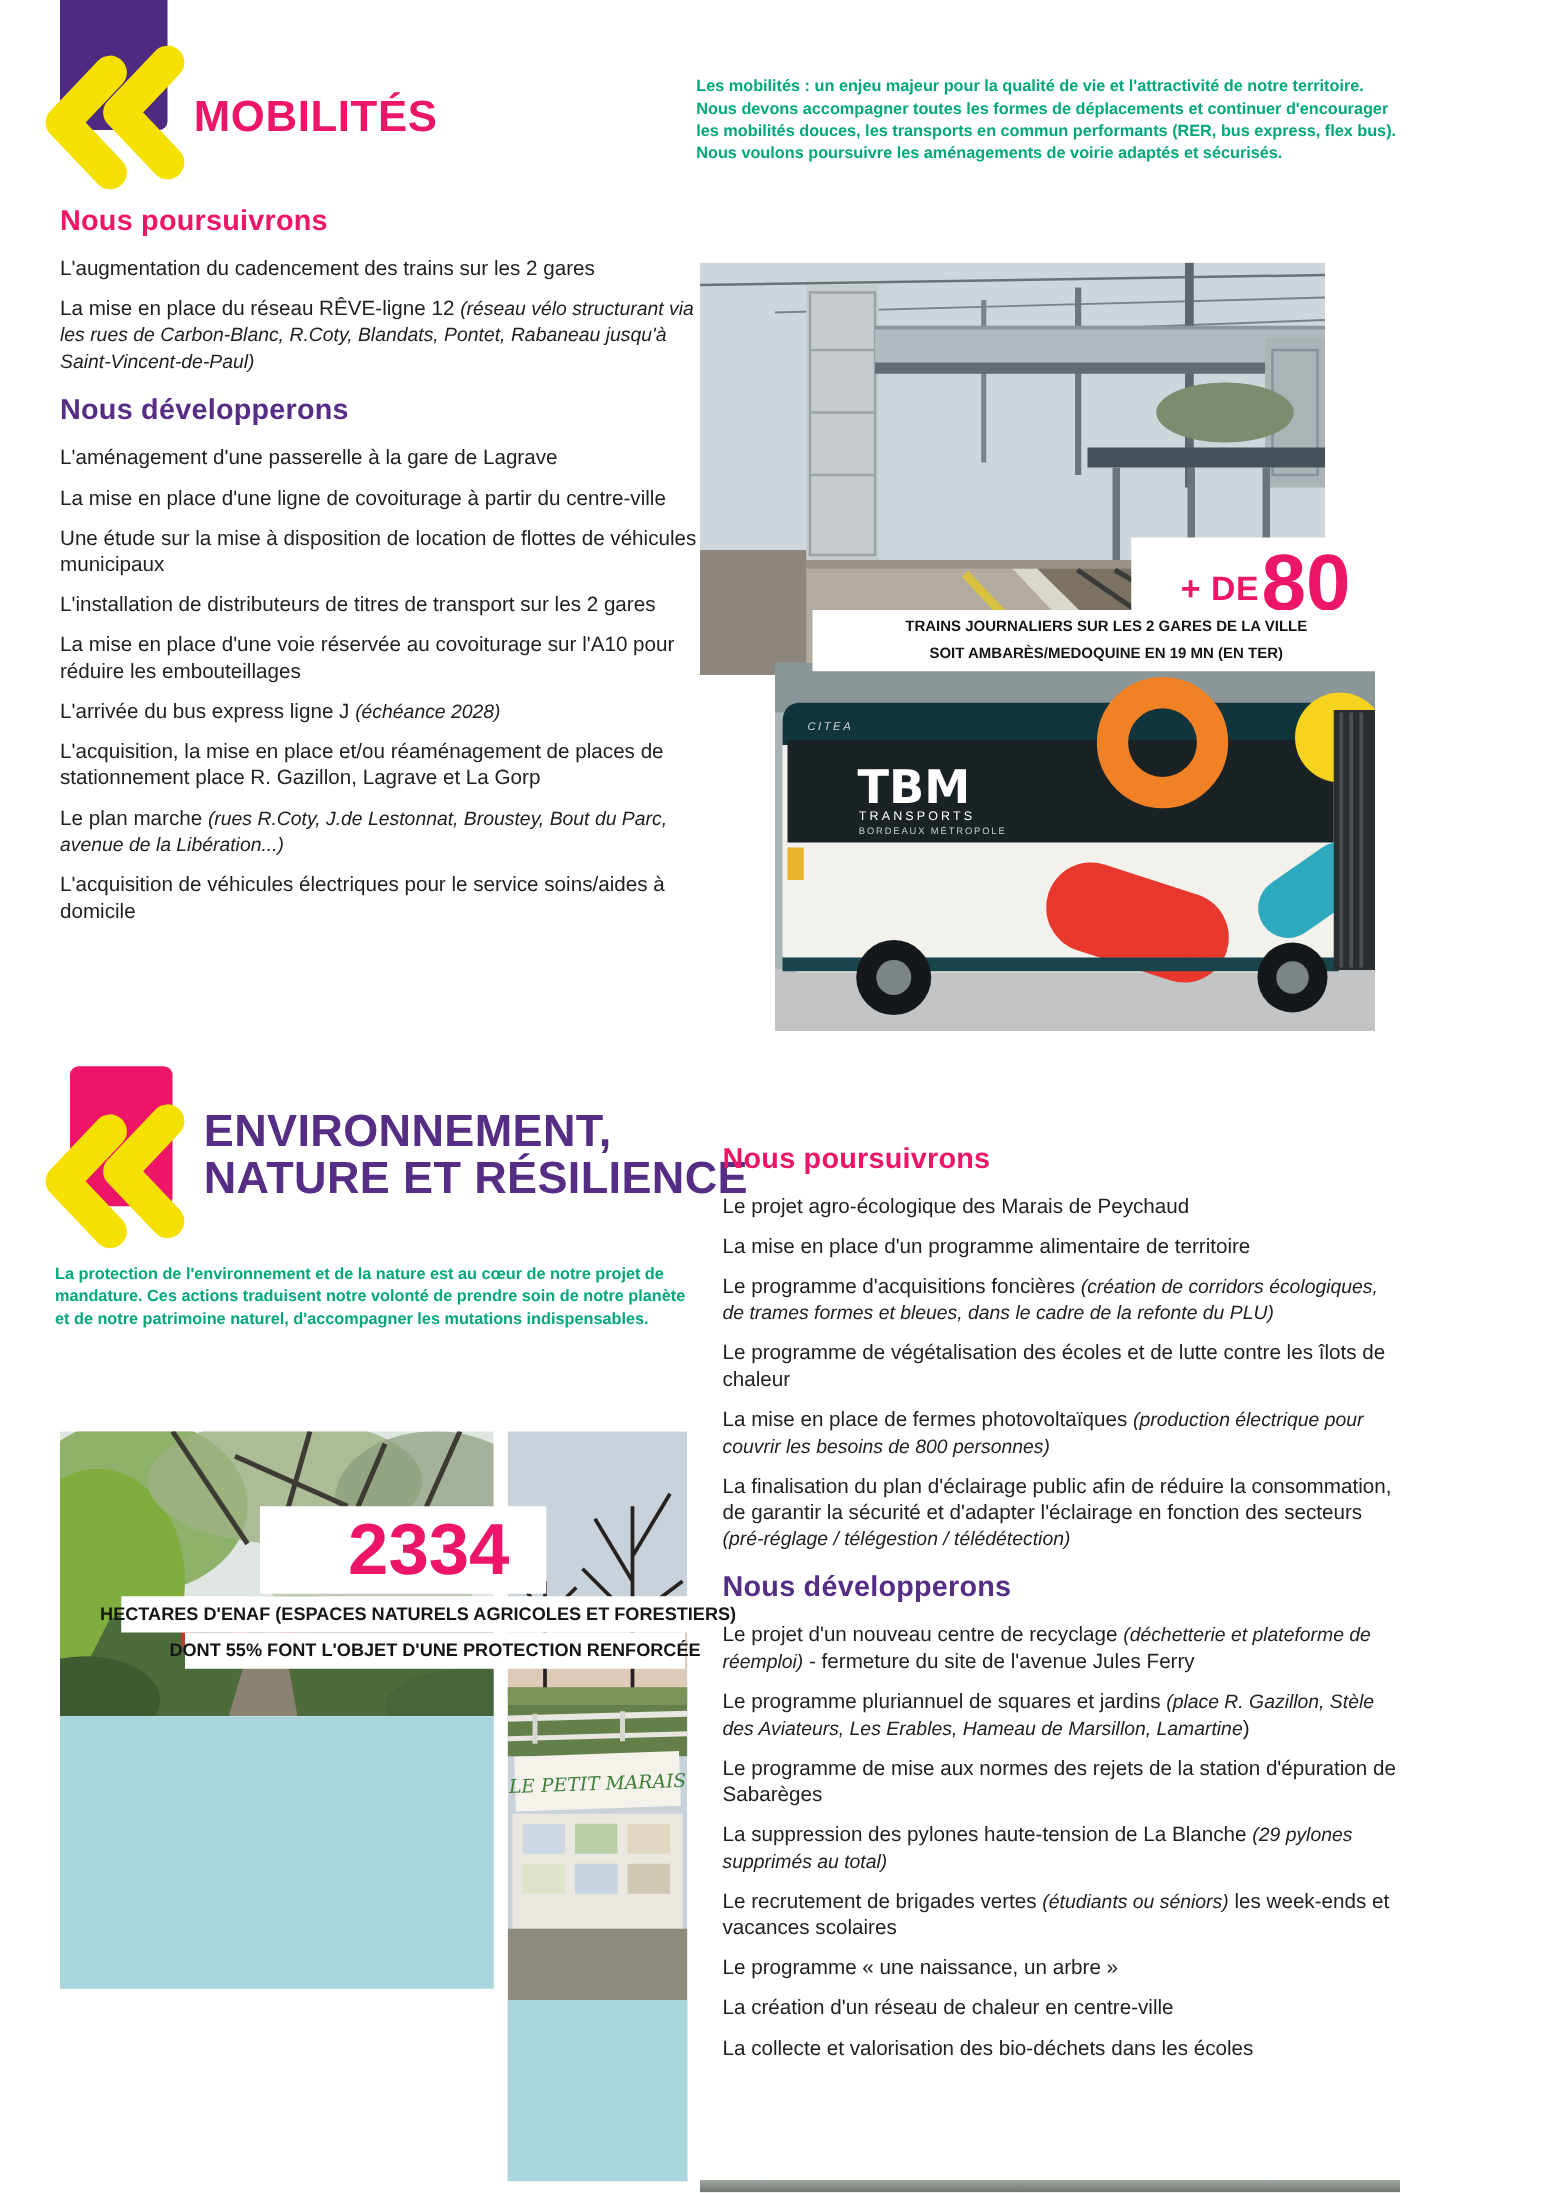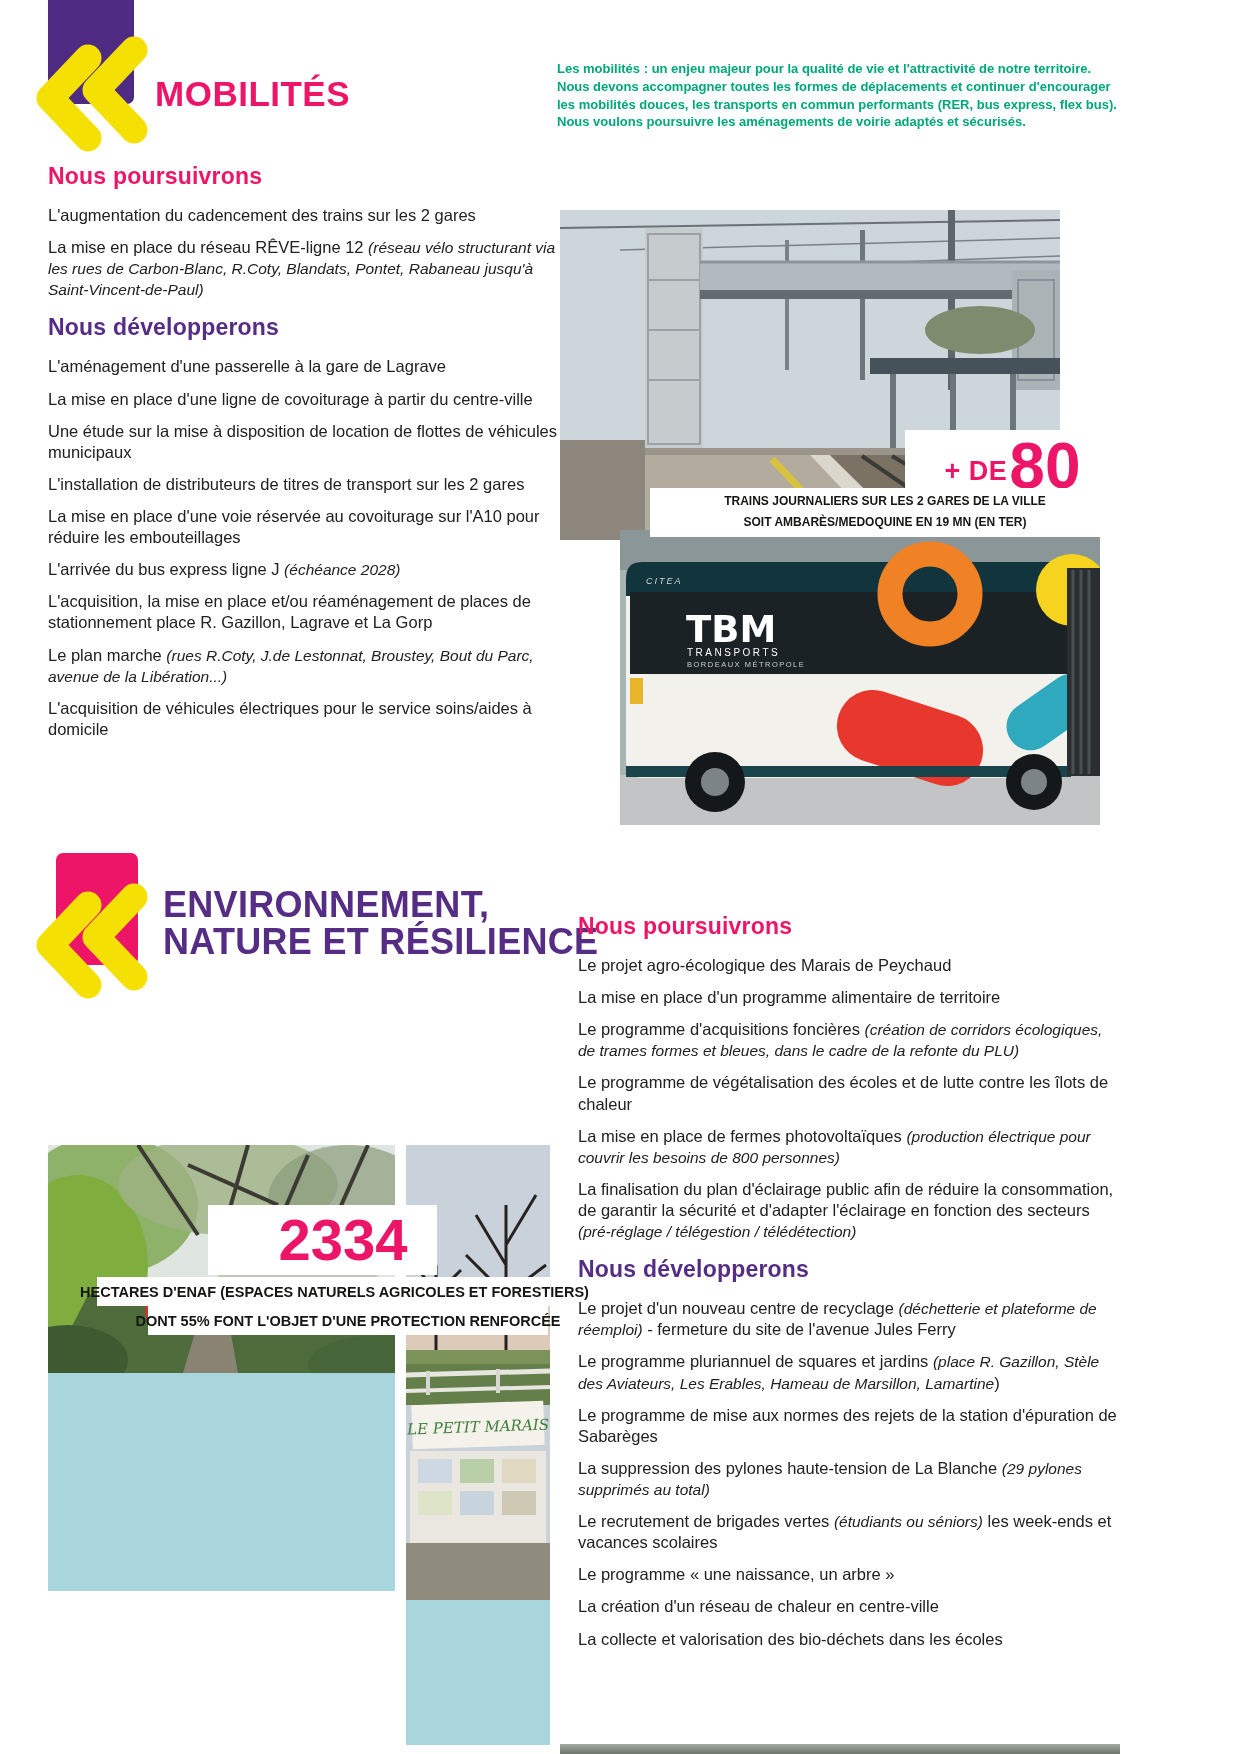--- a/index.html
+++ b/index.html
@@ -183,20 +183,21 @@
       <path d="M58 22 L20 62 L58 102" fill="none" style="stroke:var(--yellow);" stroke-width="27" stroke-linecap="round" stroke-linejoin="round"></path>
       <path d="M104 14 L66 54 L104 94" fill="none" style="stroke:var(--yellow);" stroke-width="27" stroke-linecap="round" stroke-linejoin="round"></path>
     </svg>
   </div>
 
   <h1 class="title2" style="margin:0;">
     <span style="display:block;">ENVIRONNEMENT,</span>
     <span style="display:block;">NATURE ET RÉSILIENCE</span>
   </h1>
 
+  <p class="intro intro2" style="margin:0;">La protection de l'environnement et de la nature est au cœur de notre projet de mandature. Ces actions traduisent notre volonté de prendre soin de notre planète et de notre patrimoine naturel, d'accompagner les mutations indispensables.</p>
 
   <div class="photo forest-photo">
     <svg viewBox="0 0 347 228" preserveAspectRatio="none">
       <rect width="347" height="228" fill="#dfe6e2"></rect>
       <ellipse cx="60" cy="60" rx="90" ry="70" fill="#8fb26a"></ellipse>
       <ellipse cx="30" cy="120" rx="70" ry="90" fill="#7fae3f"></ellipse>
       <ellipse cx="180" cy="40" rx="110" ry="50" fill="#9db184" opacity=".8"></ellipse>
       <ellipse cx="300" cy="55" rx="80" ry="55" fill="#8a9b7c" opacity=".7"></ellipse>
       <ellipse cx="250" cy="110" rx="90" ry="45" fill="#aab898" opacity=".6"></ellipse>
       <path d="M90 0 L150 90 M200 0 L180 70 M260 10 L230 80 M320 0 L280 90 M140 20 L230 60" stroke="#3c3a33" stroke-width="4" fill="none"></path>

